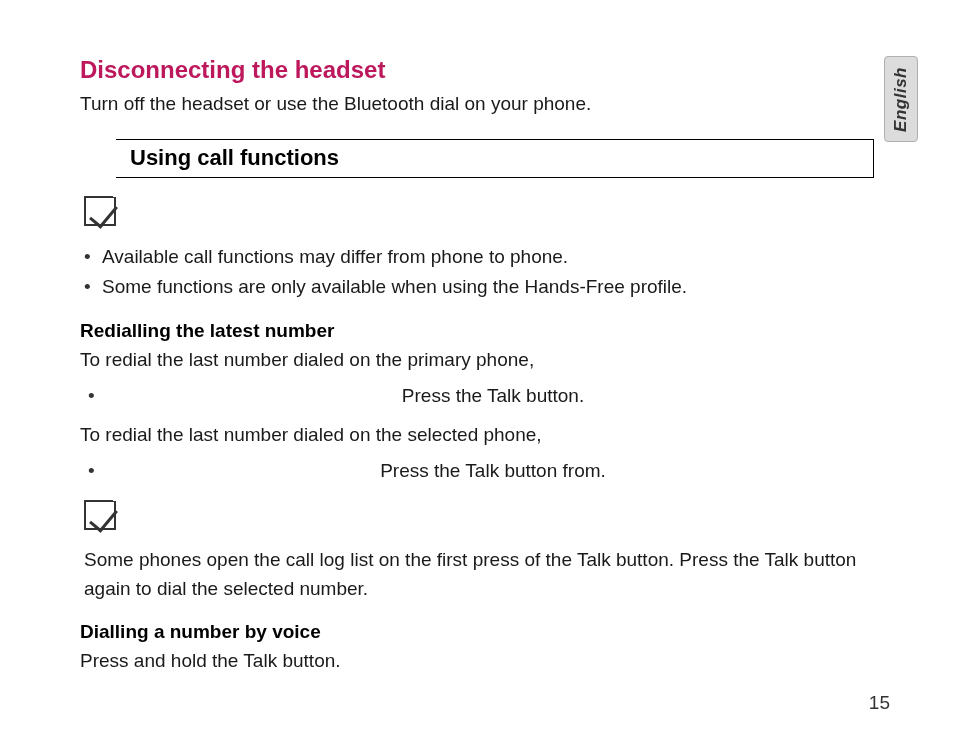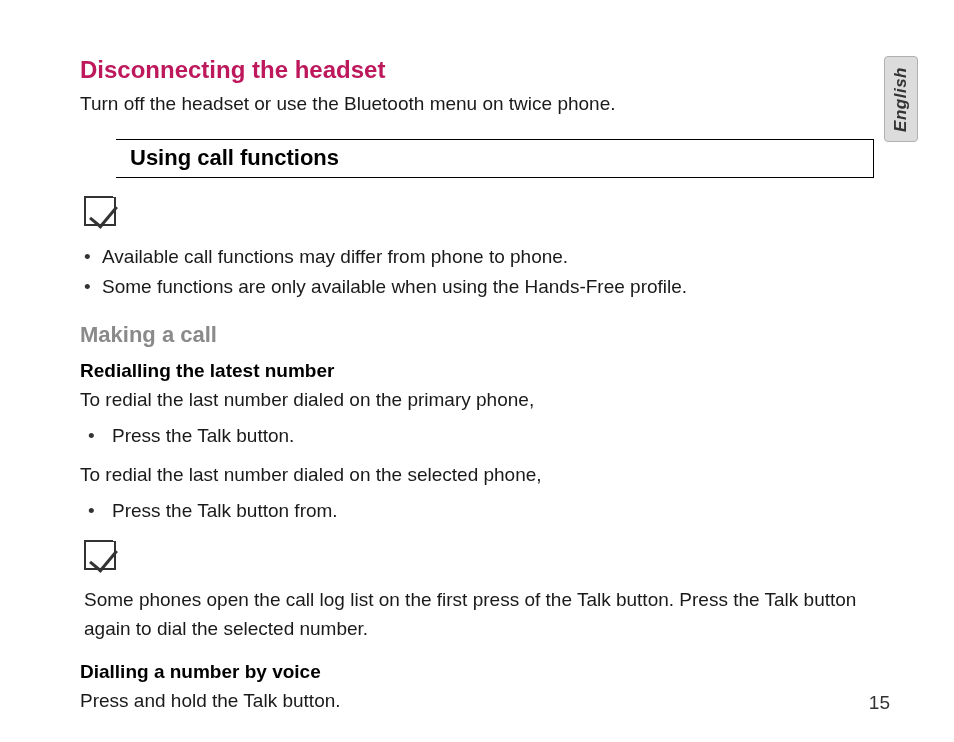--- a/index.html
+++ b/index.html
@@ -145,20 +145,21 @@
     }
     ul.bullets {
       list-style: none;
       margin: 6px 0 10px 0;
     }
     ul.bullets li {
       font-size: 19px;
       line-height: 1.6;
       position: relative;
       padding-left: 32px;
+      text-align: center;
     }
     ul.bullets li::before {
       content: "•";
       position: absolute;
       left: 8px;
       color: #333;
       font-size: 19px;
     }
     .page-number {
       position: absolute;
@@ -171,40 +172,39 @@
 </head>
 <body>
 
 <div class="lang-tab">
   <span>English</span>
 </div>
 
 <div class="page">
 
   <h2 class="section-grey">Disconnecting the headset</h2>
-  <p class="body">Turn off the headset or use the Bluetooth menu on twice phone.</p>
+  <p class="body">Turn off the headset or use the Bluetooth dial on your phone.</p>
 
   <div class="section-box">
     <div class="grey-block"></div>
     <div class="title-cell">
       <h2>Using call functions</h2>
     </div>
   </div>
 
   <div class="note-row">
     <div class="check-icon"></div>
     <div class="note-content">
       <ul>
         <li>Available call functions may differ from phone to phone.</li>
         <li>Some functions are only available when using the Hands-Free profile.</li>
       </ul>
     </div>
   </div>
 
-  <h3 class="sub-grey">Making a call</h3>
 
   <h4 class="sub-black">Redialling the latest number</h4>
   <p class="body" style="margin-bottom:4px;">To redial the last number dialed on the primary phone,</p>
   <ul class="bullets">
     <li>Press the Talk button.</li>
   </ul>
   <p class="body" style="margin-bottom:4px;">To redial the last number dialed on the selected phone,</p>
   <ul class="bullets">
     <li>Press the Talk button from.</li>
   </ul>

